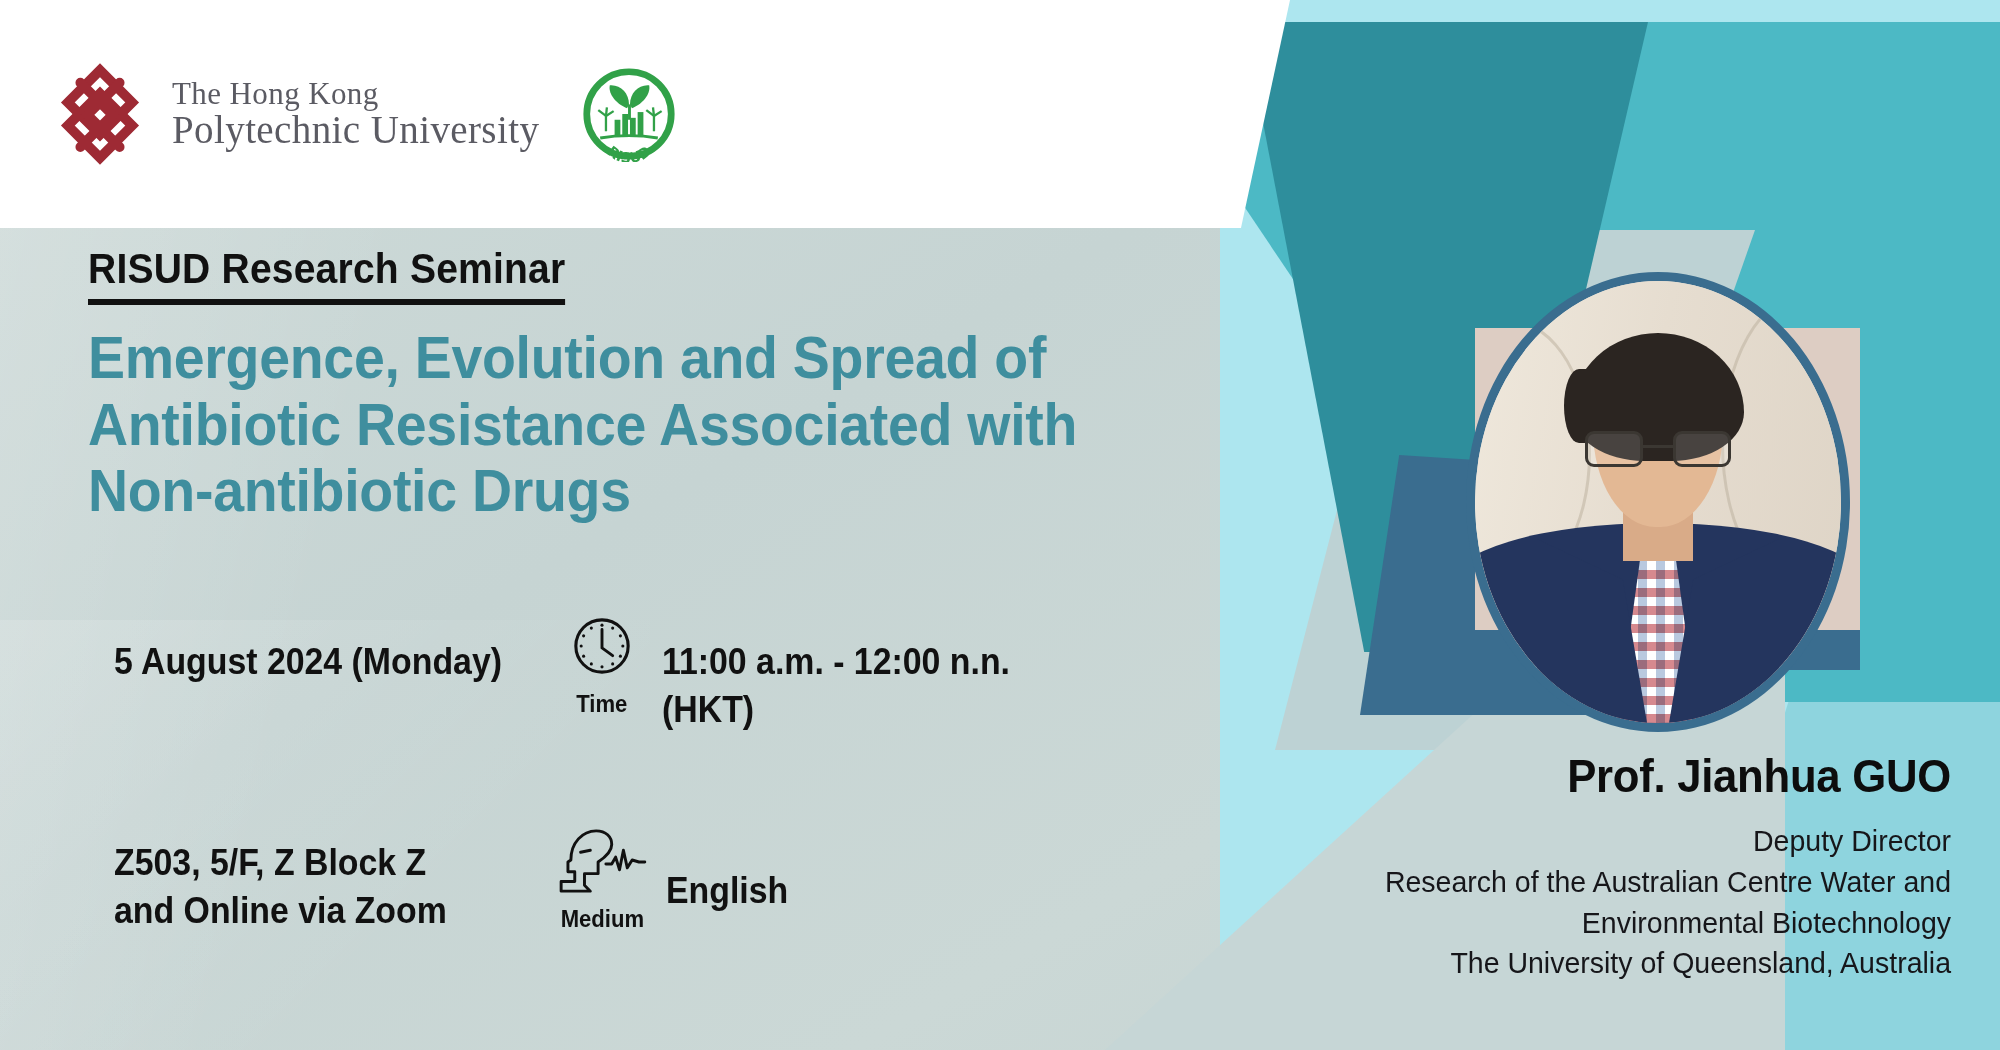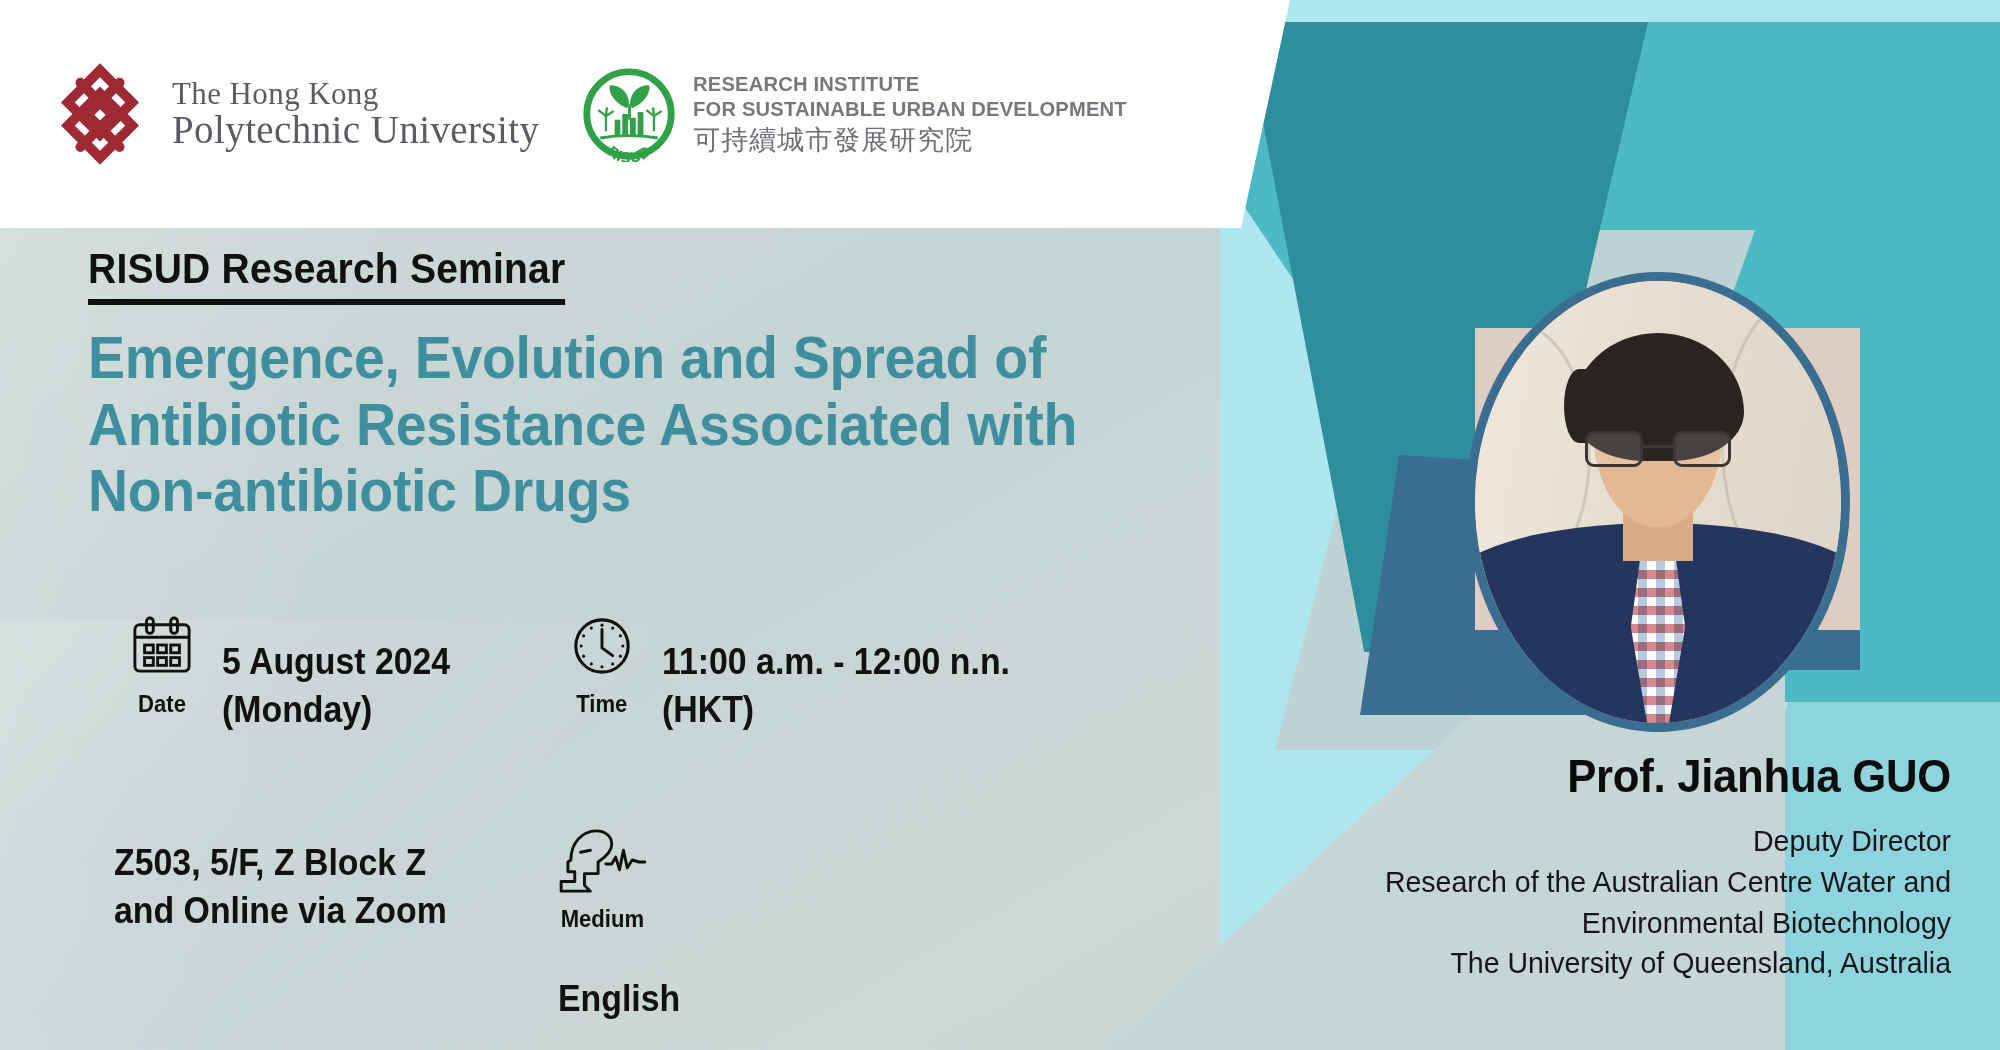--- a/index.html
+++ b/index.html
@@ -145,21 +145,21 @@
 
   
   .info { position:absolute; left:108px; top:610px; width:1080px; }
   .info-row { display:flex; align-items:flex-start; }
   .info-row + .info-row { margin-top:92px; }
 
   .info-item { display:flex; align-items:flex-start; }
   .item-date  { width:440px; }
   .item-time  { width:560px; }
   .item-venue { width:440px; }
-  .item-med   { width:460px;flex-direction:column; }
+  .item-med   { width:460px; }
 
   .icon-col {
     display:flex; flex-direction:column; align-items:center;
     width:108px; flex:none;
   }
   .icon-box { height:72px; display:flex; align-items:center; justify-content:center; }
   .icon-caption {
     margin-top:8px; font-size:24px; font-weight:bold; color:#111;
     transform:scaleX(.92);
   }
@@ -333,56 +333,32 @@
             <rect x="51" y="54" width="6" height="20"></rect>
             <rect x="59" y="48" width="6" height="26"></rect>
           </g>
           <path d="M20 75 Q50 70 80 75" stroke="#31a148" stroke-width="3" fill="none"></path>
           <path id="risudArc" d="M20 80 A32 32 0 0 0 80 80" fill="none"></path>
           <text font-family="DejaVu Sans, sans-serif" font-size="15" font-weight="bold" fill="#31a148">
             <textPath href="#risudArc" startOffset="50%" text-anchor="middle">RISUD</textPath>
           </text>
         </svg>
       </span>
-      <div class="risud-text">
-        <div class="en">RESEARCH INSTITUTE</div>
-        <div class="en">FOR SUSTAINABLE URBAN DEVELOPMENT</div>
-        <div class="zh">可持續城市發展研究院</div>
-      </div>
     </div>
 
   </div>
 
   <div class="kicker">RISUD Research Seminar</div>
   <div class="title">Emergence, Evolution and Spread of Antibiotic Resistance Associated with Non-antibiotic Drugs</div>
 
   <div class="info">
 
     <div class="info-row">
 
       <div class="info-item item-date">
-        <div class="icon-col">
-          <div class="icon-box">
-            <svg viewBox="0 0 64 62" width="62" height="60">
-              <g fill="none" stroke="#111" stroke-width="3">
-                <rect x="4" y="9" width="56" height="48" rx="5"></rect>
-                <line x1="4" y1="22" x2="60" y2="22"></line>
-                <rect x="16" y="2" width="7" height="16" rx="3.5"></rect>
-                <rect x="41" y="2" width="7" height="16" rx="3.5"></rect>
-                <rect x="14" y="30" width="9" height="8"></rect>
-                <rect x="27.5" y="30" width="9" height="8"></rect>
-                <rect x="41" y="30" width="9" height="8"></rect>
-                <rect x="14" y="43" width="9" height="8"></rect>
-                <rect x="27.5" y="43" width="9" height="8"></rect>
-                <rect x="41" y="43" width="9" height="8"></rect>
-              </g>
-            </svg>
-          </div>
-          <div class="icon-caption">Date</div>
-        </div>
         <div class="info-value">5 August 2024 (Monday)</div>
       </div>
 
       <div class="info-item item-time">
         <div class="icon-col">
           <div class="icon-box">
             <svg viewBox="0 0 64 64" width="62" height="62">
               <circle cx="32" cy="32" r="27" fill="none" stroke="#111" stroke-width="3.2"></circle>
               <g fill="#111">
                 <circle cx="32" cy="10.5" r="1.6"></circle>

